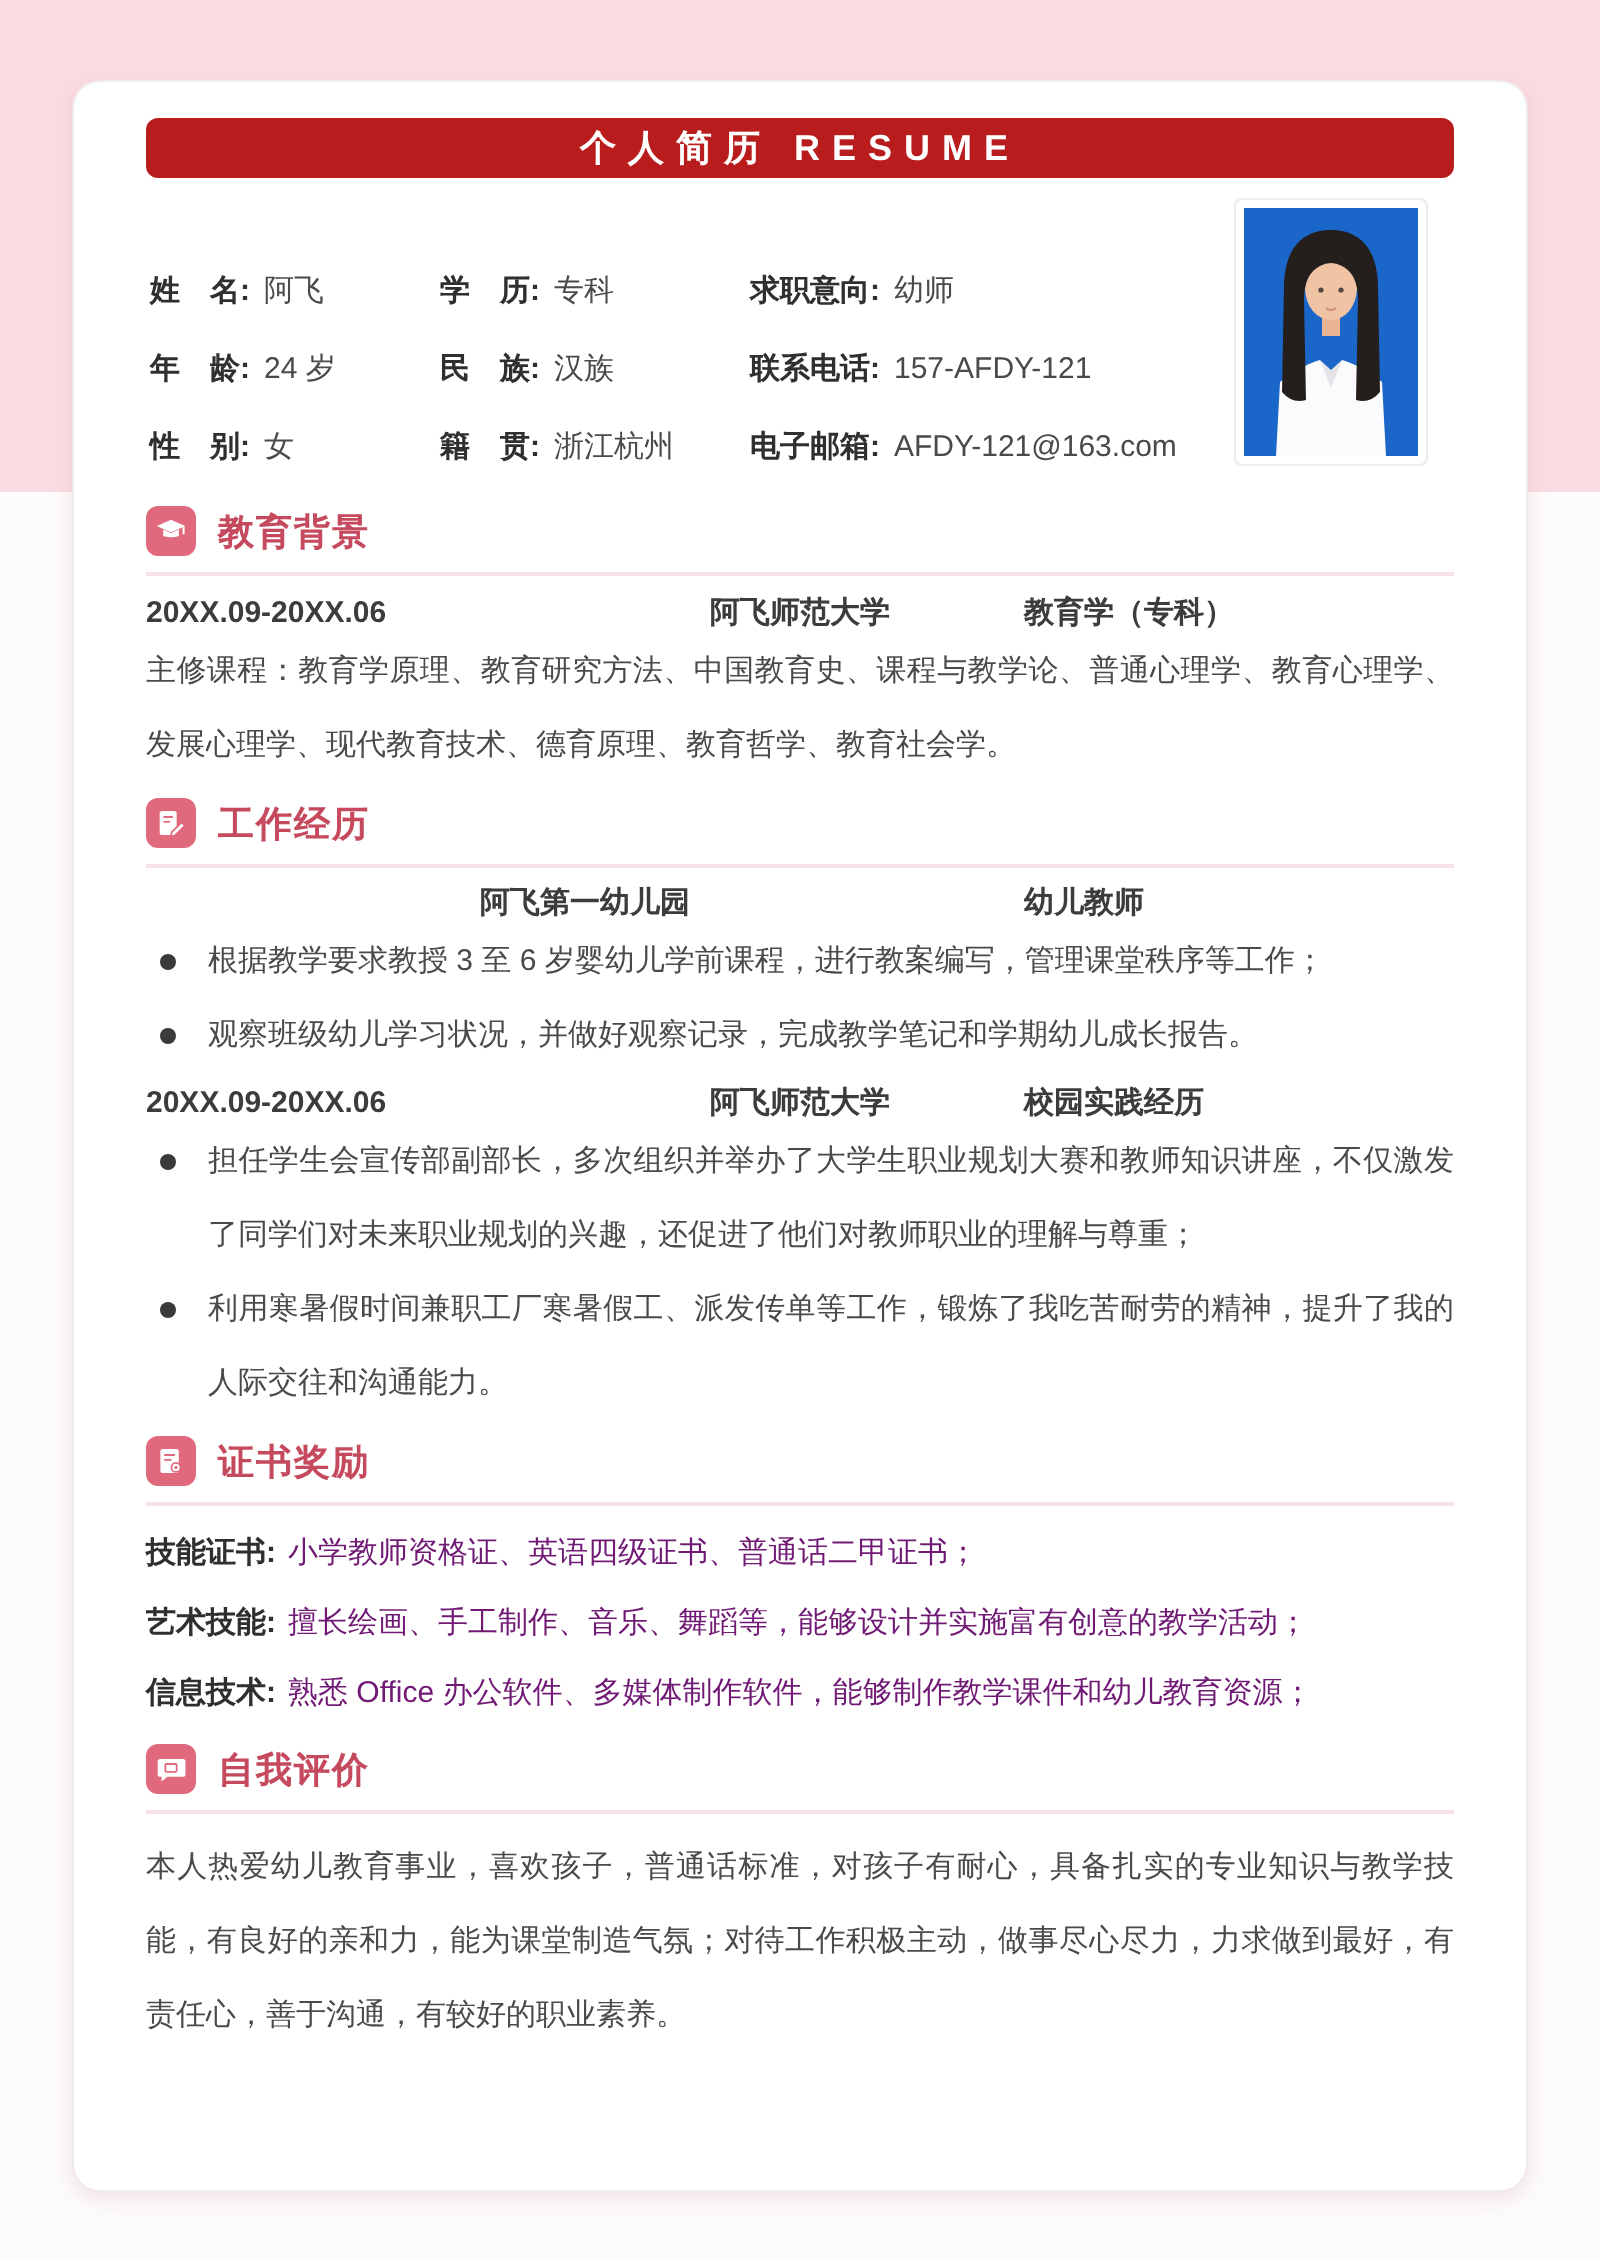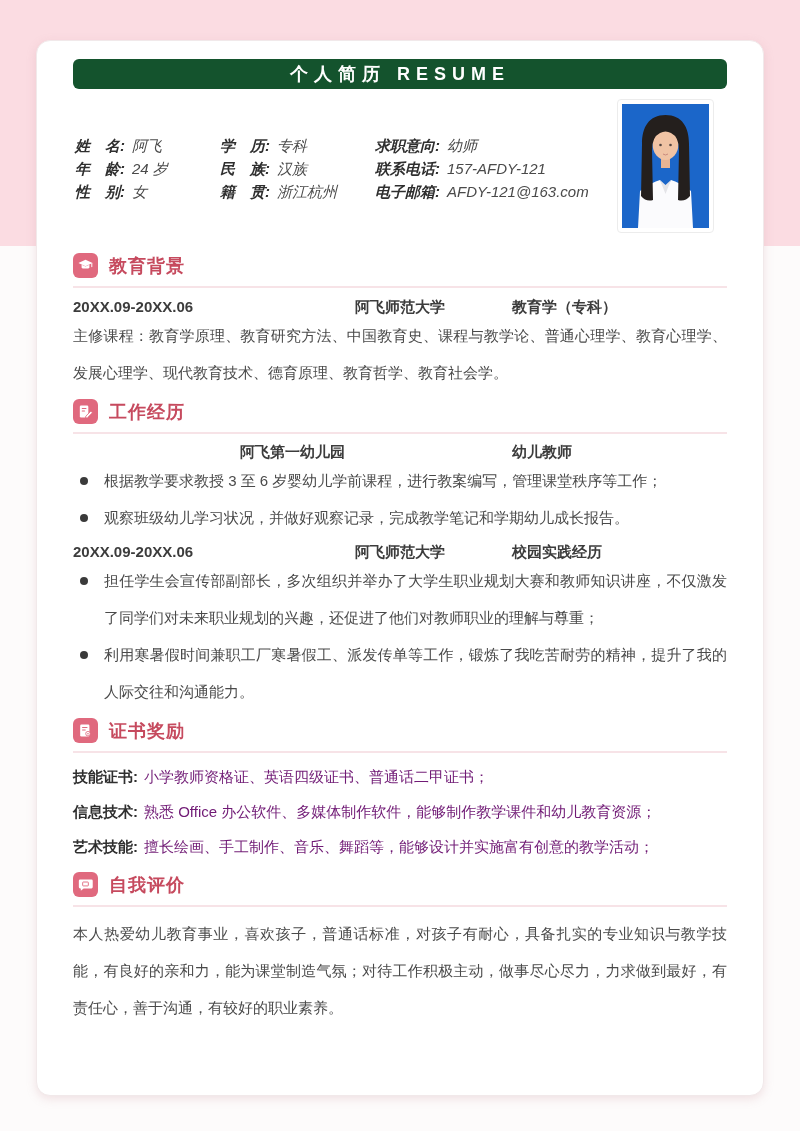--- a/index.html
+++ b/index.html
@@ -20,33 +20,32 @@
     width:728px; height:1056px;
     background:#ffffff;
     border:1px solid #f1e9ea;
     border-radius:14px;
     box-shadow:0 3px 10px rgba(205,150,160,0.25);
     padding:18px 36px 0 36px;
     overflow:hidden;
   }
   .banner {
     height:30px; border-radius:6px;
-    background:#14532d;
+    background:#b91c1c;
     color:#ffffff;
     display:flex; align-items:center; justify-content:center;
     font-size:18px; font-weight:bold; letter-spacing:6px;
   }
   
   .profile { position:relative; margin-top:10px; height:134px; }
   .profile-grid {
     display:grid;
     grid-template-columns:145px 155px 1fr;
-    row-gap:3px;
+    row-gap:19px;
     padding:37px 0 0 2px;
-    font-style:italic;
   }
   .field { font-size:15px; line-height:20px; white-space:nowrap; }
   .flabel { font-weight:bold; color:#2f2f2f; }
   .fvalue { color:#4a4a4a; margin-left:7px; }
   .photo {
     position:absolute; right:13px; top:0;
     width:97px; height:134px;
     background:#ffffff;
     border:1px solid #ececec;
     border-radius:4px;
@@ -199,22 +198,22 @@
           <circle cx="15.5" cy="16.5" r="3.2" fill="#fff" stroke="#e0697e" stroke-width="1.2"></circle>
           <circle cx="15.5" cy="16.5" r="1.1" fill="#e0697e"></circle>
         </svg>
     </span>
     <span class="sec-title">证书奖励</span>
   </div>
   <div class="sec-divider"></div>
 
   <div class="cert-list">
     <div class="cert-item"><span class="clabel">技能证书:</span><span class="ctext">小学教师资格证、英语四级证书、普通话二甲证书；</span></div>
+    <div class="cert-item"><span class="clabel">艺术技能:</span><span class="ctext">擅长绘画、手工制作、音乐、舞蹈等，能够设计并实施富有创意的教学活动；</span></div>
     <div class="cert-item"><span class="clabel">信息技术:</span><span class="ctext">熟悉 Office 办公软件、多媒体制作软件，能够制作教学课件和幼儿教育资源；</span></div>
-    <div class="cert-item"><span class="clabel">艺术技能:</span><span class="ctext">擅长绘画、手工制作、音乐、舞蹈等，能够设计并实施富有创意的教学活动；</span></div>
   </div>
 
   <div class="sec-head mt8">
     <span class="sec-icon">
       <svg viewBox="0 0 24 24">
           <path d="M4 5.5 h16 a1.8 1.8 0 0 1 1.8 1.8 v9 a1.8 1.8 0 0 1 -1.8 1.8 H9 l-4 3.4 v-3.4 H4 a1.8 1.8 0 0 1 -1.8 -1.8 v-9 A1.8 1.8 0 0 1 4 5.5 Z" fill="#fff" transform="translate(0.4,-0.6)"></path>
           <rect x="8" y="8.5" width="8" height="5.5" rx="0.8" fill="none" stroke="#e0697e" stroke-width="1.3"></rect>
         </svg>
     </span>
     <span class="sec-title">自我评价</span>

